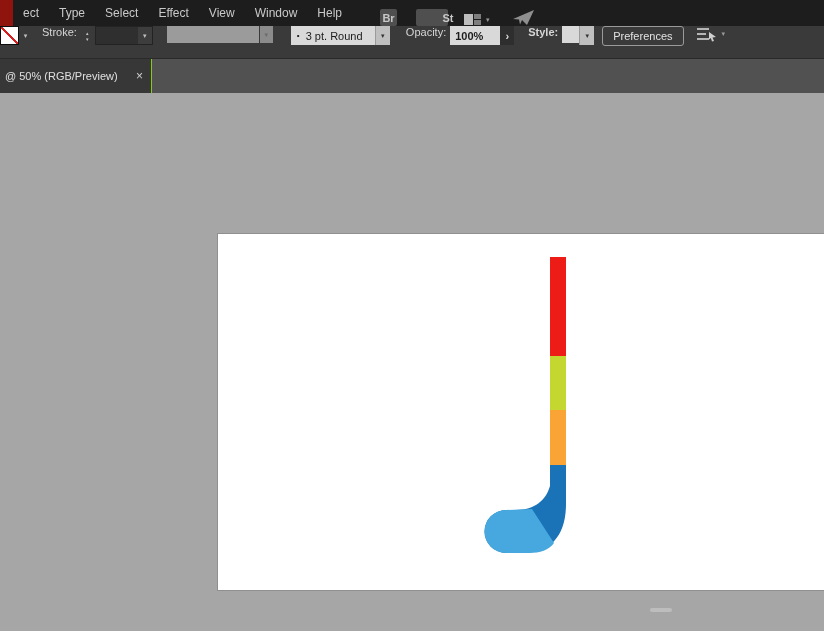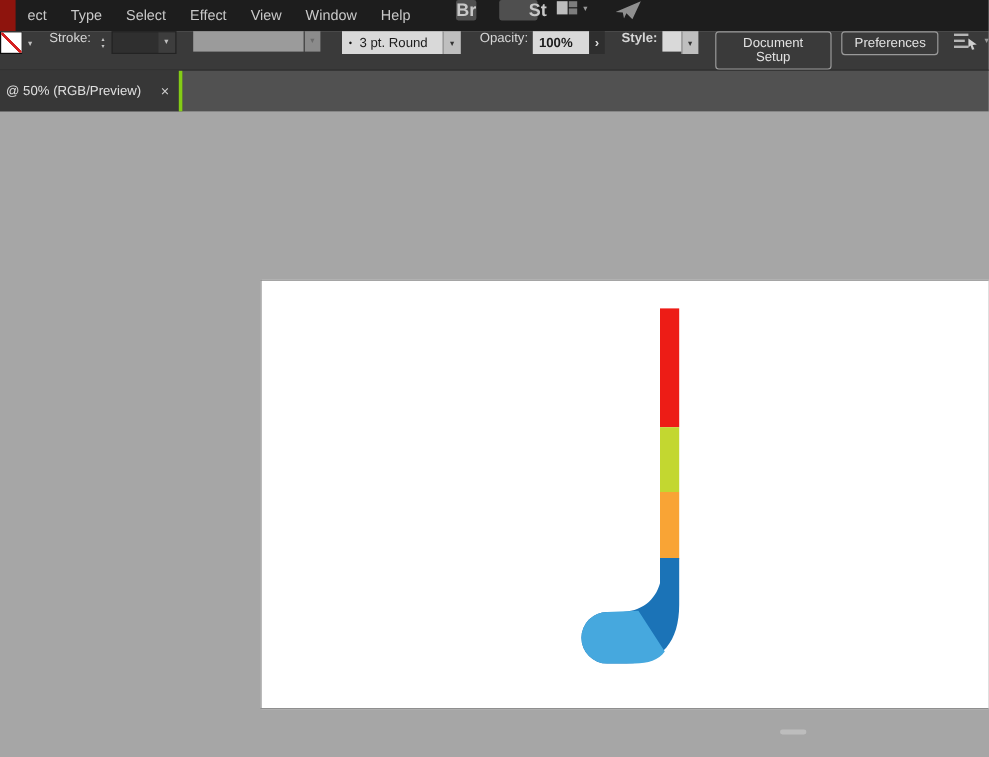--- a/index.html
+++ b/index.html
@@ -6,29 +6,29 @@
   html,body { width: 824px; height: 631px; overflow: hidden; }
   body {
     position: relative;
     font-family: "Liberation Sans", sans-serif;
     background: #a6a6a6;
   }
 
   
   .menubar {
     position: absolute; top:0; left:0; right:0; height:26px;
-    background:#1d1d1d; display:flex; align-items:flex-start;
+    background:#1d1d1d; display:flex; align-items:flex-end;
     color:#c9c9c9; font-size:12px;
   }
   .app-accent { width:13px; height:26px; background:#8e140d; flex:0 0 auto; }
   .menu-item { padding:0 10px; line-height:26px; cursor:default; }
   .menu-item:first-of-type { padding-left:3px; }
   .mb-badge {
     width:17px; height:17px; background:#4f4f4f; color:#c8c8c8;
-    border-radius:2px; font-size:15px; font-weight:bold;
+    border-radius:2px; font-size:11px; font-weight:bold;
     display:flex; align-items:center; justify-content:center; flex:0 0 auto;
   }
   .mb-badge.br { margin-left:28px; }
   .mb-badge.st { margin-left:19px;padding-left:32px; }
   .arrange-wrap { display:flex; align-items:center; margin-left:16px; }
   .arrange-icon { position:relative; width:18px; height:13px; }
   .arrange-icon .r1 { position:absolute; left:0; top:1px; width:9px; height:11px; background:#bdbdbd; }
   .arrange-icon .r2 { position:absolute; left:10px; top:1px; width:7px; height:5px; background:#7d7d7d; }
   .arrange-icon .r3 { position:absolute; left:10px; top:7px; width:7px; height:5px; background:#7d7d7d; }
   .mb-chevron { font-size:7px; color:#9a9a9a; margin-left:4px; }
@@ -67,21 +67,21 @@
   .arrow-box { width:14px; height:19px; background:#2e2e2e; color:#dddddd;
     display:flex; align-items:center; justify-content:center; font-size:11px; font-weight:bold; }
   .style-chip { width:17px; height:17px; margin-left:4px; background:#d9d9d9; }
   .cb-button { margin-left:14px; border:1px solid #9a9a9a; border-radius:3px;
     padding:3px 10px; color:#e2e2e2; background:#3a3a3a; font-size:11px; cursor:default; }
   .cb-button.pref { margin-left:8px; }
   .workspace-wrap { margin-left:12px; display:flex; align-items:center; }
 
   
   .tabbar { position:absolute; top:59px; left:0; right:0; height:34px; background:#515151; }
-  .tab { width:152px; height:34px; background:#373737; border-right:3px solid #84cc16;
+  .tab { width:152px; height:34px; background:#373737; border-right:1px solid #84cc16;
     display:flex; align-items:center; padding:0 8px 0 5px; color:#e0e0e0; font-size:11px; }
   .tab-close { margin-left:auto; color:#cfcfcf; font-size:12px; line-height:12px; cursor:default; }
 
   
   .canvas { position:absolute; top:93px; left:0; right:0; bottom:0; background:#a6a6a6; }
   .artboard { position:absolute; left:217px; top:140px; width:607px; height:358px;
     background:#ffffff; border:1px solid #8f8f8f; border-right:none; }
   .artboard svg { position:absolute; left:-1px; top:-1px; }
   .scroll-dash { position:absolute; left:650px; top:515px; width:22px; height:4px;
     background:#bdbdbd; border-radius:2px; }
@@ -160,21 +160,20 @@
   <div class="arrow-box">
     <span>›</span>
   </div>
 
   <span class="cb-label" style="margin-left:14px;font-weight:bold;">Style:</span>
   <div class="style-chip"></div>
   <div class="chev-box">
     <span>▾</span>
   </div>
 
-  <button class="cb-button">Document Setup</button>
   <button class="cb-button pref">Preferences</button>
 
   <div class="workspace-wrap">
     <svg width="22" height="16" viewBox="0 0 22 16">
       <rect x="1" y="2" width="12" height="2" fill="#b5b5b5"></rect>
       <rect x="1" y="7" width="9" height="2" fill="#b5b5b5"></rect>
       <rect x="1" y="12" width="12" height="2" fill="#b5b5b5"></rect>
       <path d="M13,6 L20,11 L16.5,11.5 L18,15 L16,15.5 L14.8,12 L13,13.5 Z" fill="#cfcfcf"></path>
     </svg>
     <span class="mb-chevron">▾</span>

